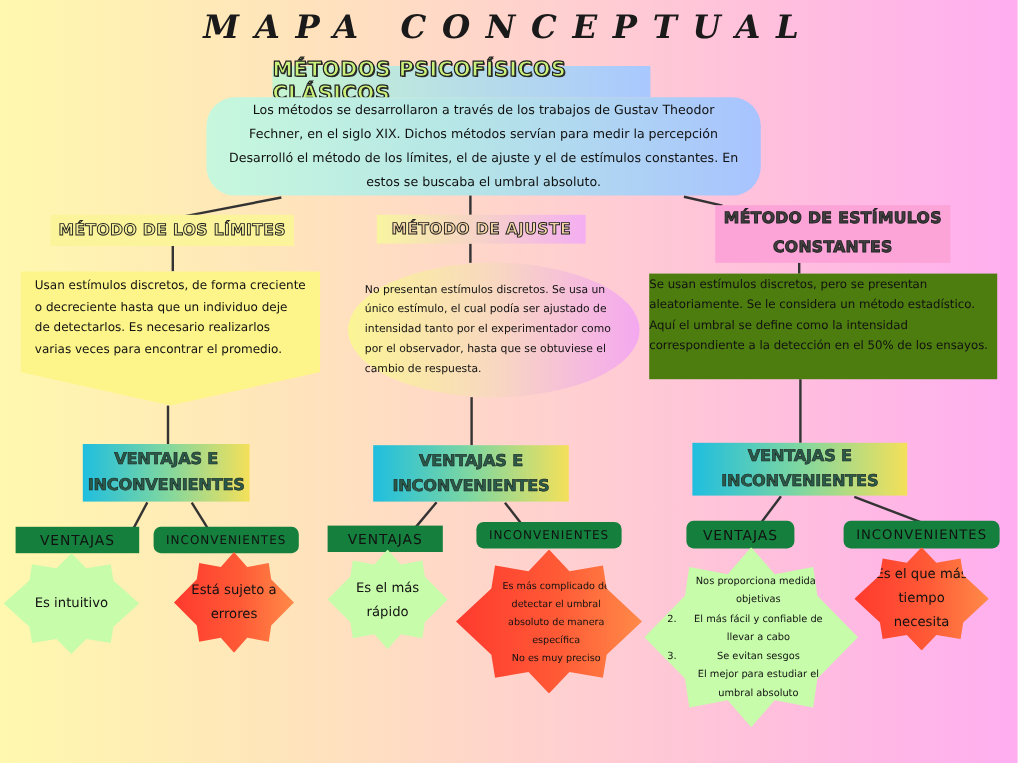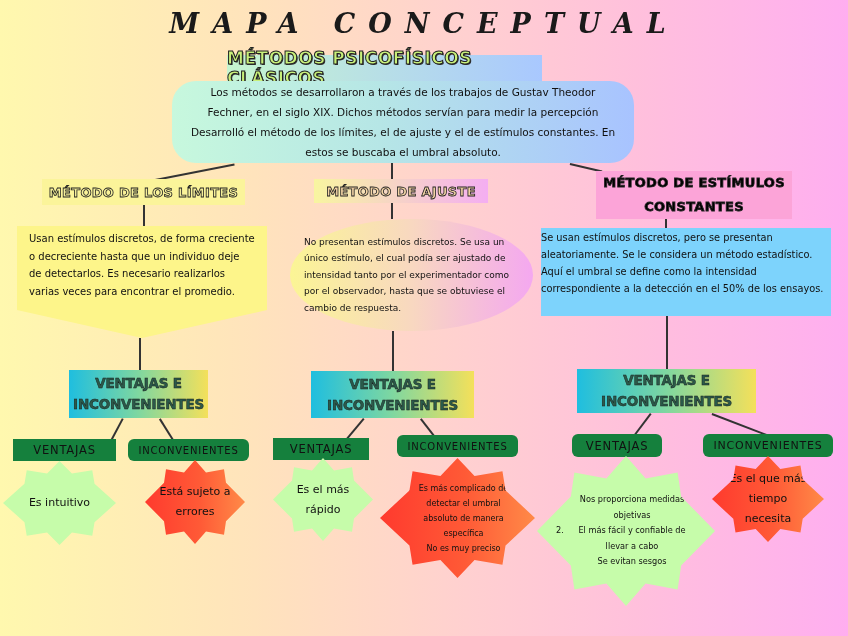--- a/index.html
+++ b/index.html
@@ -44,39 +44,39 @@
   }
   .method-title span {
     font-size: 13px; font-weight: bold; letter-spacing: 0.3px;
     -webkit-text-stroke: 0.8px #222;
   }
   .mt-limits { left: 42px; top: 179px; width: 203px; height: 26px; background: #fbf49a; }
   .mt-limits span { color: #f5ef9a; }
   .mt-ajuste { left: 314px; top: 179px; width: 174px; height: 24px; background: linear-gradient(90deg, #f8f5a0, #f4aef2); text-align: right; }
   .mt-ajuste span { color: #f3d4a5; }
   .mt-const { left: 596px; top: 171px; width: 196px; height: 48px; background: #fca4d8; line-height: 24px; }
-  .mt-const span { color: #000000; }
+  .mt-const span { color: #404040; }
 
   .desc { font-size: 10px; line-height: 17.5px; text-align: left; }
   .desc-limits {
     left: 17px; top: 226px; width: 250px; height: 112px;
     background: #fdf58a;
     clip-path: polygon(0 0, 100% 0, 100% 75%, 50% 100%, 0 75%);
     padding: 4px 12px 0;
   }
   .desc-ajuste {
     left: 290px; top: 219px; width: 243px; height: 112px;
     border-radius: 50%;
     background: linear-gradient(90deg, #fbf595 0%, #f8d8c0 50%, #f4a8f0 100%);
     display: flex; align-items: center; justify-content: center;
     font-size: 9px; line-height: 16.5px; padding: 0 14px;
   }
   .desc-const {
     left: 541px; top: 228px; width: 290px; height: 88px;
-    background: #7dd3fc;
+    background: #4d7c0f;
     font-size: 9.8px; line-height: 17px; padding-top: 1px;
   }
 
   .ve-box {
     display: flex; align-items: center; justify-content: center; text-align: center;
     background: linear-gradient(90deg, #1fbedf 0%, #7fd7a0 50%, #f4e05a 100%);
   }
   .ve-box span {
     font-size: 13.5px; font-weight: bold; line-height: 21px; color: #2a5a4a;
     -webkit-text-stroke: 0.5px #1d1d1d; letter-spacing: -0.2px;
@@ -199,18 +199,18 @@
   <ol class="star-list">
     <li><span class="num">1.</span><span>Es más complicado de detectar el umbral absoluto de manera específica</span></li>
     <li><span class="num">2.</span><span>No es muy preciso</span></li>
   </ol>
 </div>
 <div class="abs star star-green s-v3">
   <ol class="star-list">
     <li><span class="num">1.</span><span>Nos proporciona medidas objetivas</span></li>
     <li><span class="num">2.</span><span>El más fácil y confiable de llevar a cabo</span></li>
     <li><span class="num">3.</span><span>Se evitan sesgos</span></li>
-    <li><span class="num">4.</span></li>
+    <li><span class="num">4.</span><span>El mejor para estudiar el umbral absoluto</span></li>
   </ol>
 </div>
 <div class="abs star star-red s-i3">
   <span class="star-text">Es el que más tiempo necesita</span>
 </div>
 
 </body></html>

